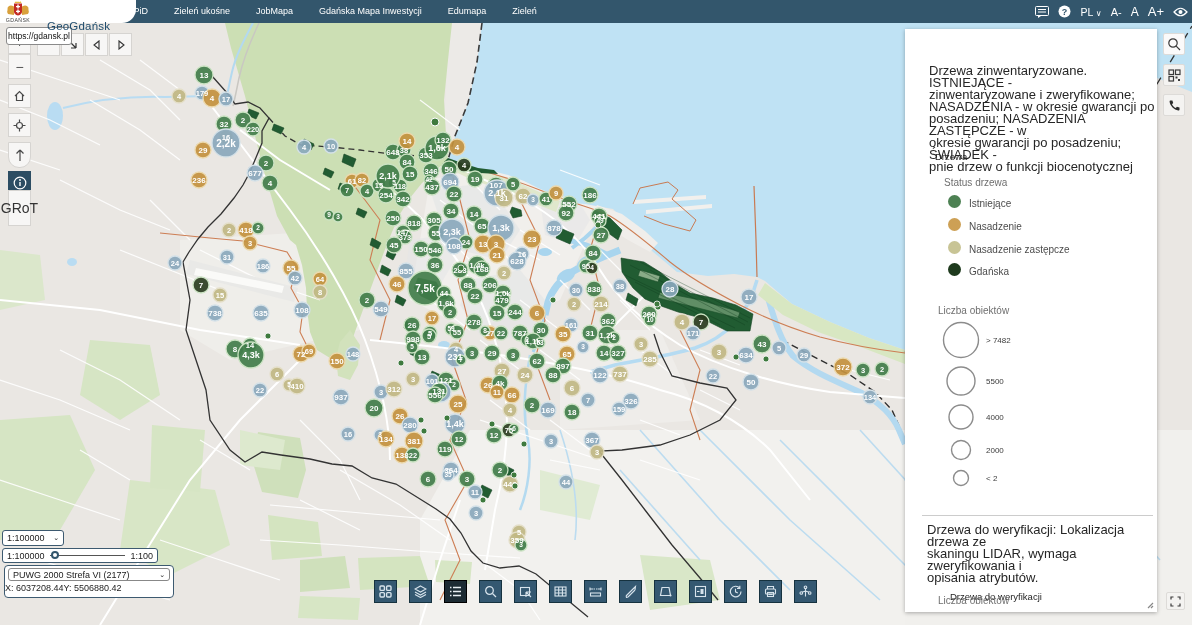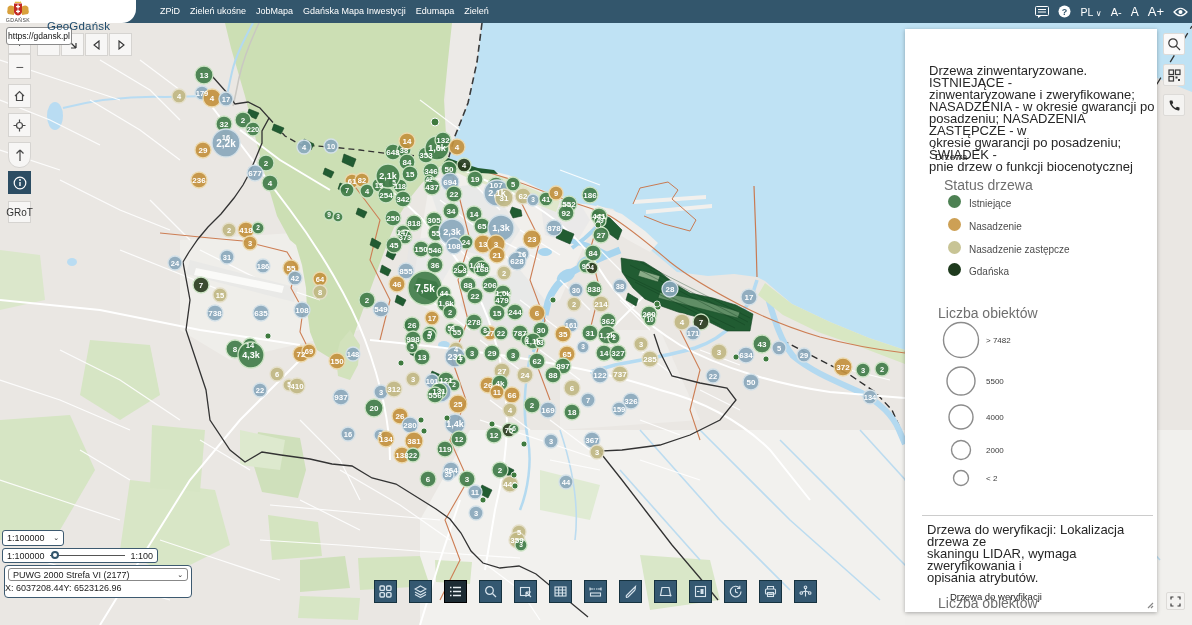--- a/index.html
+++ b/index.html
@@ -2,40 +2,40 @@
 <html><head><meta charset="utf-8">
 <style>
 *{margin:0;padding:0;box-sizing:border-box}
 html,body{width:1192px;height:625px;overflow:hidden;font-family:"Liberation Sans",sans-serif}
 #app{position:relative;width:1192px;height:625px;background:#eae8e4}
 .abs{position:absolute}
 
 #hdr{position:absolute;top:0;left:0;width:1192px;height:23px;background:#33566c;z-index:30}
 #logo{position:absolute;top:0;left:0;width:136px;height:23px;background:#fff;border-radius:0 0 14px 0;z-index:31}
 #geotxt{position:absolute;left:47px;top:20px;font-size:11.5px;font-weight:normal;color:#1d4a6b;letter-spacing:.2px;z-index:32}
-#menu{position:absolute;left:160px;top:6px;color:#fff;font-size:9px;display:flex;gap:10px;white-space:nowrap;z-index:32}
+#menu{position:absolute;left:128px;top:6px;color:#fff;font-size:9px;display:flex;gap:26px;white-space:nowrap;z-index:32}
 #hicons{position:absolute;right:4px;top:0;height:23px;display:flex;align-items:center;gap:9px;color:#fff;font-size:10px;z-index:32}
 
 .lbtn{position:absolute;left:8px;width:23px;background:#f7f6f5;border:1px solid #d6d4d1;color:#4a4a4a;display:flex;align-items:center;justify-content:center;z-index:20}
 
 .tbtn{position:absolute;width:23px;height:23px;background:#f7f6f5;border:1px solid #d6d4d1;color:#333;display:flex;align-items:center;justify-content:center;z-index:20;font-size:11px}
 #tooltip{position:absolute;left:6px;top:27px;width:66px;height:18px;background:#fff;border:1px solid #8a8a8a;border-radius:3px;z-index:25;font-size:8.5px;color:#111;display:flex;align-items:center;justify-content:center}
 
 .panelbox{position:absolute;background:#fff;border:2px solid #3d5a70;border-radius:4px;z-index:20;color:#222}
 
 .mbtn{position:absolute;top:580px;width:23px;height:23px;background:#345871;border:1px solid #16323f;z-index:20;display:flex;align-items:center;justify-content:center}
 
 .rbtn{position:absolute;left:1163px;width:22px;height:22px;background:#f4f3f1;border:1px solid #dddbd8;border-radius:2px;z-index:20;display:flex;align-items:center;justify-content:center}
 
 #legend{position:absolute;left:905px;top:29px;width:252px;height:583px;background:#fff;box-shadow:0 1px 4px rgba(0,0,0,.3);z-index:22}
 #leghdr{height:25px;background:#33566c;color:#fff;font-size:10.5px;font-weight:bold;display:flex;align-items:center;padding-left:13px}
 
 .lp{font-size:13px;font-weight:normal;line-height:12px;color:#262626}
 .lh1{font-size:9.5px;font-weight:normal;color:#262626}
-.lh2{font-size:14px;color:#6f6f6f}
+.lh2{font-size:10px;color:#6f6f6f}
 .lcirc{width:13px;height:13px;border-radius:50%}
 .llab{font-size:10px;color:#4c4c4c}
 </style></head><body>
 <div id="app">
 <svg class="abs" style="left:0;top:0;z-index:1" width="1192" height="625" viewBox="0 0 1192 625">
 <rect width="1192" height="625" fill="#eae8e4"></rect>
 
 <rect x="0" y="23" width="1192" height="602" fill="#eae7e3"></rect>
 <polygon points="430,180 560,150 600,210 560,300 470,330 410,300" fill="#f1efec"></polygon>
 <polygon points="560,330 660,330 700,420 560,430" fill="#efedea"></polygon>
@@ -833,35 +833,35 @@
         <path d="M5,13 L5,2 M5,2 L1.5,5.5 M5,2 L8.5,5.5" fill="none" stroke="#4a4a4a" stroke-width="1.2"></path>
       </svg>
     </div>
 <div class="lbtn" style="top:171px;height:23px;background:#2c4d63;border-color:#2c4d63">
       <svg width="14" height="14" viewBox="0 0 14 14">
         <circle cx="7" cy="7" r="5.8" fill="none" stroke="#fff" stroke-width="1.2"></circle>
         <path d="M7,6 L7,10" stroke="#fff" stroke-width="1.4"></path>
         <circle cx="7" cy="4" r="0.9" fill="#fff"></circle>
       </svg>
     </div>
-<div class="lbtn" style="top:201px;height:22px;font-size:10px;color:#333">GRoT</div>
+<div class="lbtn" style="top:190px;height:36px;font-size:14px;color:#333">GRoT</div>
 
 <div class="panelbox" style="left:2px;top:530px;width:62px;height:16px;border-width:1.5px;border-radius:3px;font-size:9px;display:flex;align-items:center;justify-content:space-between;padding:0 4px">1:100000 <span style="font-size:7px">⌄</span></div>
 <div class="panelbox" style="left:2px;top:548px;width:156px;height:15px;border-width:1.5px;border-radius:3px;font-size:9px;display:flex;align-items:center;padding:0 4px">
  <span>1:100000</span>
  <span style="flex:1;position:relative;height:1px;background:#555;margin:0 5px">
   <span style="position:absolute;left:1px;top:-4.5px;width:8px;height:8px;border:2px solid #33566c;border-radius:50%;background:#fff"></span>
  </span>
  <span>1:100</span>
 </div>
-<div class="panelbox" style="left:4px;top:565px;width:188px;height:33px;border-width:1.5px;border-radius:4px;font-size:9px">
+<div class="panelbox" style="left:4px;top:565px;width:170px;height:33px;border-width:1.5px;border-radius:4px;font-size:9px">
  <div style="margin:2px 3px;border:1px solid #888;border-radius:3px;height:13px;display:flex;align-items:center;justify-content:space-between;padding:0 4px">PUWG 2000 Strefa VI (2177) <span style="font-size:7px">⌄</span></div>
  <div style="display:flex;justify-content:flex-start;margin-top:2px">
         <span>X: 6037208.44</span>
-        <span>Y: 6523126.96</span>
+        <span>Y: 5506880.42</span>
       </div>
 </div>
 <div class="mbtn" style="left:374px;">
       <svg width="13" height="13" viewBox="0 0 13 13">
         <g fill="none" stroke="#d7e3ec" stroke-width="1.4">
           <rect x="1" y="1" width="4.4" height="4.4" rx="1"></rect>
           <rect x="7.6" y="1" width="4.4" height="4.4" rx="1"></rect>
           <rect x="1" y="7.6" width="4.4" height="4.4" rx="1"></rect>
           <rect x="7.6" y="7.6" width="4.4" height="4.4" rx="1"></rect>
         </g>

